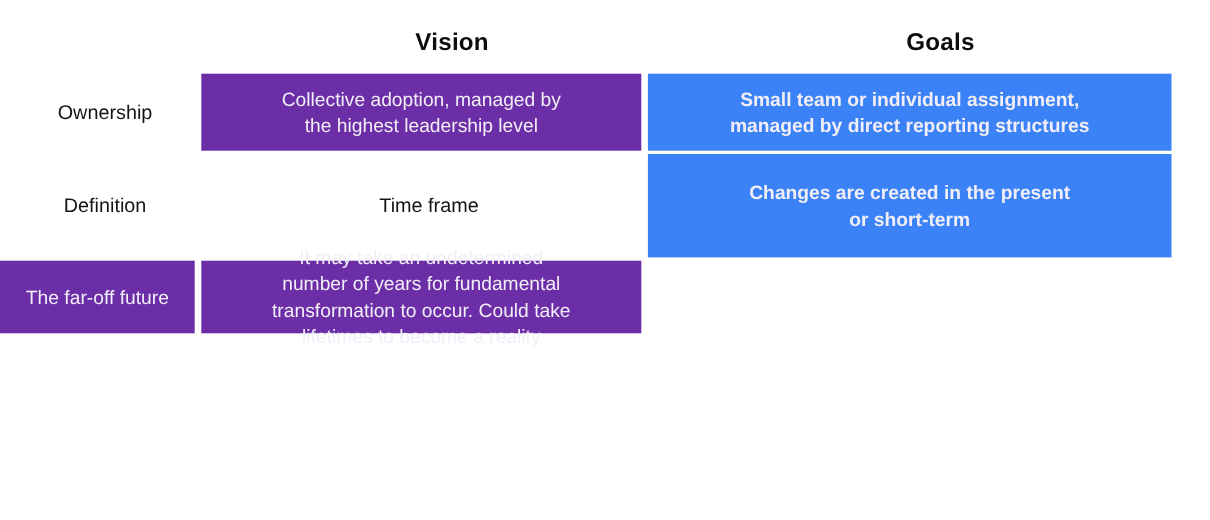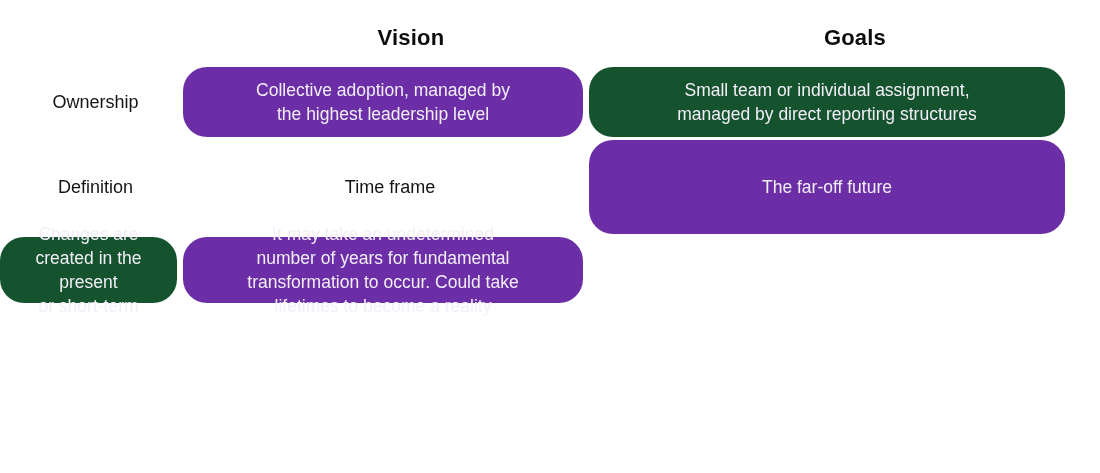--- a/index.html
+++ b/index.html
@@ -60,24 +60,23 @@
     display: flex;
     align-items: center;
     justify-content: center;
     text-align: center;
     padding: 4px 10px;
     font-size: 17.5px;
     line-height: 24px;
     color: #f2eef7;
     white-space: pre-line;
     box-sizing: border-box;
-    border-radius: 24px;
   }
   .cell.vision { background: #6c2ea6; }
-  .cell.goals  { background: #14532d; }
+  .cell.goals  { background: #3b82f6; font-weight: bold; }
 </style>
 </head>
 <body>
 
 <div class="canvas">
 
   <div class="header-row">
     <div></div>
     <div class="col-header">Vision</div>
     <div class="col-header">Goals</div>
@@ -87,23 +86,23 @@
 
     <div class="row-label">Ownership</div>
     <div class="cell vision">Collective adoption, managed by
 the highest leadership level</div>
     <div class="cell goals">Small team or individual assignment,
 managed by direct reporting structures</div>
 
     <div class="row-label">Definition</div>
 
     <div class="row-label">Time frame</div>
-    <div class="cell vision">The far-off future</div>
     <div class="cell goals">Changes are created in the present
 or short-term</div>
+    <div class="cell vision">The far-off future</div>
 
     <div class="cell vision">It may take an undetermined
 number of years for fundamental
 transformation to occur. Could take
 lifetimes to become a reality</div>
 
   </div>
 
 </div>
 

